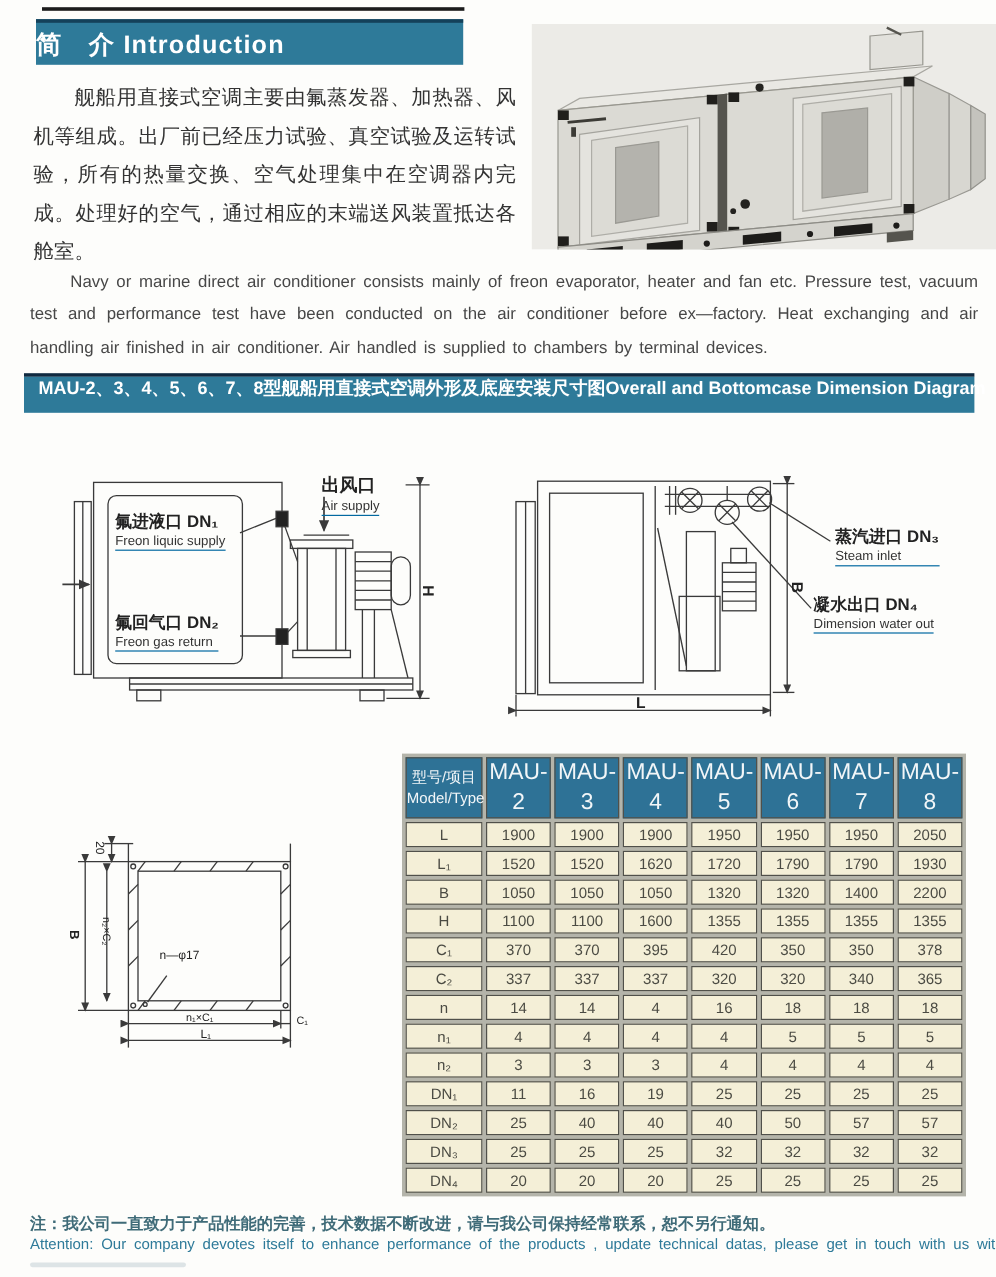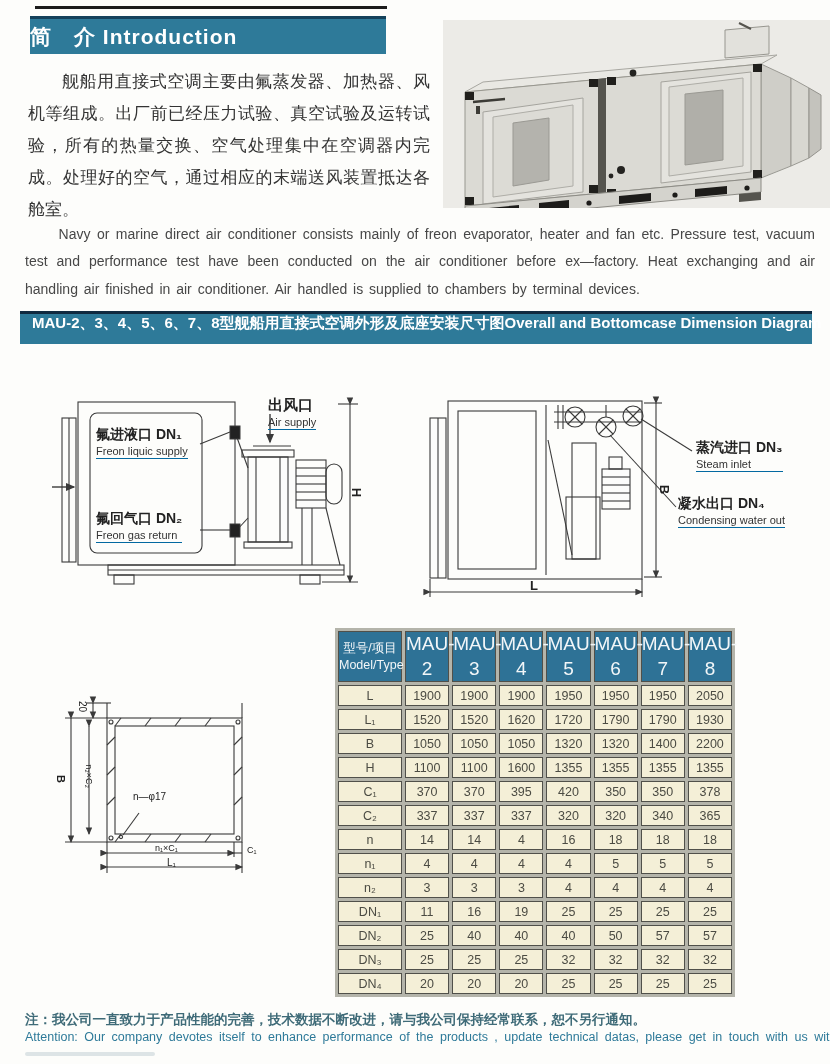--- a/index.html
+++ b/index.html
@@ -30,21 +30,21 @@
   .section-banner{left:20px;top:314px;width:792px;height:30px;background:var(--teal);color:#fff;
     font-size:15px;font-weight:bold;display:flex;align-items:flex-start;padding-left:12px;white-space:nowrap;}
 
   .drawing{position:absolute;}
   .dlabel-zh{font-size:14px;font-weight:bold;color:#222;white-space:nowrap;line-height:1.25;}
   .dlabel-en{font-size:11px;color:#333;white-space:nowrap;border-bottom:1px solid #0369a1;line-height:1.3;}
   .dim-letter{font-size:13px;color:#222;font-weight:bold;}
   .rot90{transform:rotate(90deg);transform-origin:center;}
 
   .table-wrap{left:335px;top:628px;width:470px;}
-  table.dim{border-collapse:separate;border-spacing:3px;background:#b4b4aa;width:400px;table-layout:fixed;}
+  table.dim{border-collapse:separate;border-spacing:3px;background:#b4b4aa;width:470px;table-layout:fixed;}
   table.dim th,table.dim td{border:1px solid #50504a;text-align:center;vertical-align:middle;}
   table.dim th{background:var(--hdr-blue);color:#f2f6f8;font-weight:normal;font-size:19px;height:44px;line-height:1.3;}
   table.dim th.corner{font-size:12.5px;}
   table.dim td{background:var(--cream);color:#4b4b43;font-size:12.5px;height:21px;}
   table.dim td.rowlab{font-size:12.5px;}
   table.dim col.c0{width:64px;}
 
   .note-zh{left:25px;top:1011px;width:780px;font-size:13.5px;font-weight:bold;color:var(--note-zh);white-space:nowrap;}
   .note-en{left:25px;top:1030px;width:795px;font-size:12.5px;color:var(--note-en);word-spacing:3px;white-space:nowrap;}
   .ghost-mark{left:25px;top:1052px;width:130px;height:4px;background:#dde4e6;border-radius:2px;}
@@ -257,21 +257,21 @@
         <line x1="10" y1="194" x2="10" y2="212"></line>
         <line x1="222" y1="194" x2="222" y2="212"></line>
       </g>
     </svg>
     <div class="abs" style="left:276px;top:54px;">
       <div class="dlabel-zh">蒸汽进口 DN₃</div>
       <div class="dlabel-en">Steam inlet</div>
     </div>
     <div class="abs" style="left:258px;top:110px;">
       <div class="dlabel-zh">凝水出口 DN₄</div>
-      <div class="dlabel-en">Condensing water out</div>
+      <div class="dlabel-en">Dimension water out</div>
     </div>
     <div class="abs dim-letter rot90" style="left:240px;top:97px;">B</div>
     <div class="abs dim-letter" style="left:110px;top:193px;">L</div>
   </div>
 
   <div class="drawing" style="left:55px;top:675px;width:280px;height:215px;">
     <svg width="280" height="215" viewBox="0 0 280 215">
       <defs>
         <marker id="ah3" markerWidth="8" markerHeight="8" refX="6" refY="3" orient="auto">
           <path d="M0,0 L7,3 L0,6 z" fill="#3a3a3a"></path>

